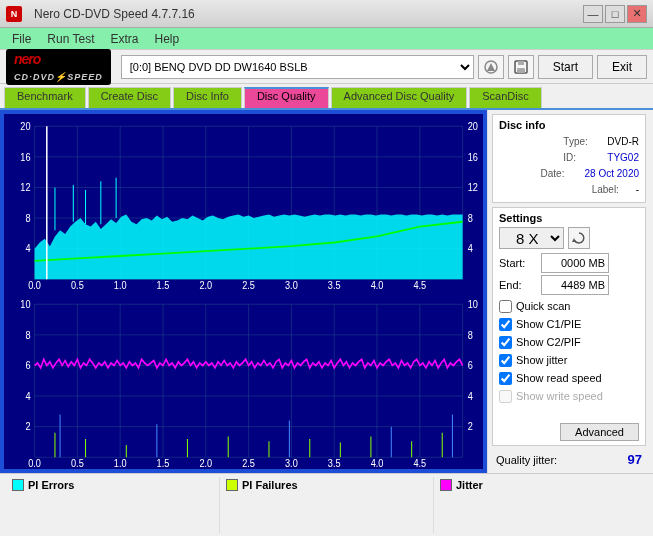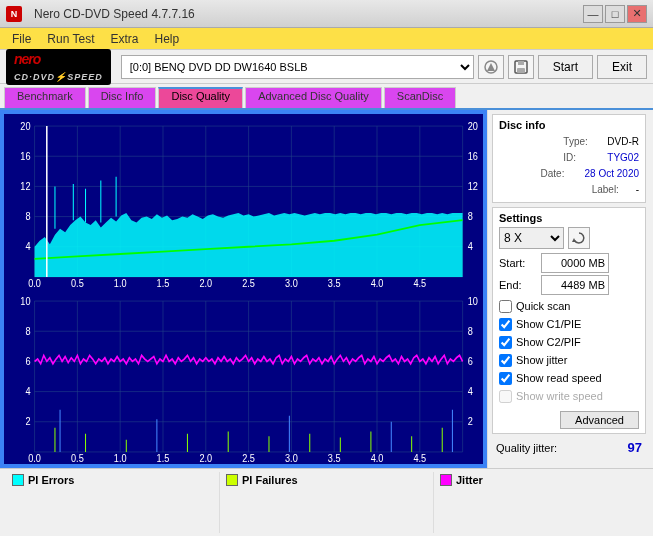--- a/index.html
+++ b/index.html
@@ -40,21 +40,21 @@
     .titlebar-btn {
       width: 20px; height: 18px;
       background: #ddd;
       border: 1px solid #999;
       display: flex; align-items: center; justify-content: center;
       font-size: 11px; cursor: pointer;
       color: #333;
     }
     .titlebar-btn.close { background: #e87070; }
     .menubar {
-      background: #fde047;
+      background: #86efac;
       border-bottom: 1px solid #ccc;
       display: flex;
       height: 22px;
       align-items: center;
       padding: 0 4px;
     }
     .menubar-item {
       padding: 2px 8px;
       cursor: pointer;
       color: #333;
@@ -108,42 +108,42 @@
       display: flex;
       background: #f0f0f0;
       border-bottom: 2px solid #4a90d9;
       padding: 3px 4px 0;
       height: 26px;
     }
     .tab {
       padding: 2px 12px;
       border: 1px solid #ccc;
       border-bottom: none;
-      background: #d946ef;
+      background: #84cc16;
       cursor: pointer;
       font-size: 11px;
       color: #333;
       margin-right: 2px;
     }
     .tab.active {
       background: #ec4899;
       color: #000;
       border-top: 2px solid #4a90d9;
       padding-top: 1px;
     }
     .content {
       display: flex;
       height: calc(536px - 28px - 22px - 34px - 26px);
       background: #f0f0f0;
     }
     .charts-area {
       width: 487px;
       display: flex;
       flex-direction: column;
-      background: #3b82f6;
+      background: #1d4ed8;
       padding: 4px;
       gap: 0;
     }
     .chart-container {
       background: #000080;
       position: relative;
       flex: 1;
     }
     .stats-area {
       width: 163px;
@@ -188,21 +188,22 @@
     .settings-row {
       display: flex;
       align-items: center;
       gap: 4px;
       margin-bottom: 4px;
     }
     .speed-select {
       width: 65px;
       height: 22px;
       border: 1px solid #aaa;
-      font-size: 12px;
+      font-size: 15px;
+      padding-left: 12px;
     }
     .mb-input {
       width: 68px;
       height: 20px;
       border: 1px solid #aaa;
       font-size: 11px;
       padding: 1px 3px;
       text-align: right;
     }
     .label-row {
@@ -222,21 +223,21 @@
       font-size: 11px;
       line-height: 18px;
     }
     .advanced-btn {
       background: #e8e8e8;
       border: 1px solid #aaa;
       padding: 2px 14px;
       cursor: pointer;
       font-size: 11px;
       align-self: flex-end;
-      margin-top: 2px;
+      margin-top: 14px;
     }
     .quality-score {
       font-size: 13px;
       font-weight: bold;
       color: #0000cc;
     }
     .progress-section {
       font-size: 11px;
     }
     .progress-row {
@@ -311,20 +312,21 @@
         <rect x="5" y="2" width="6" height="4" fill="#aaa"></rect>
         <rect x="4" y="9" width="8" height="5" rx="1" fill="#aaa"></rect>
       </svg>
   </div>
   <button class="toolbar-start-btn">Start</button>
   <button class="toolbar-start-btn">Exit</button>
 </div>
 
 <div class="tabs">
   <div class="tab">Benchmark</div>
+  <div class="tab">Create Disc</div>
   <div class="tab">Disc Info</div>
   <div class="tab active">Disc Quality</div>
   <div class="tab">Advanced Disc Quality</div>
   <div class="tab">ScanDisc</div>
 </div>
 
 <div style="display:flex; flex-direction:column; height: calc(536px - 28px - 22px - 34px - 26px);">
   <div class="content" style="flex:1;">
 
     <div class="charts-area">

